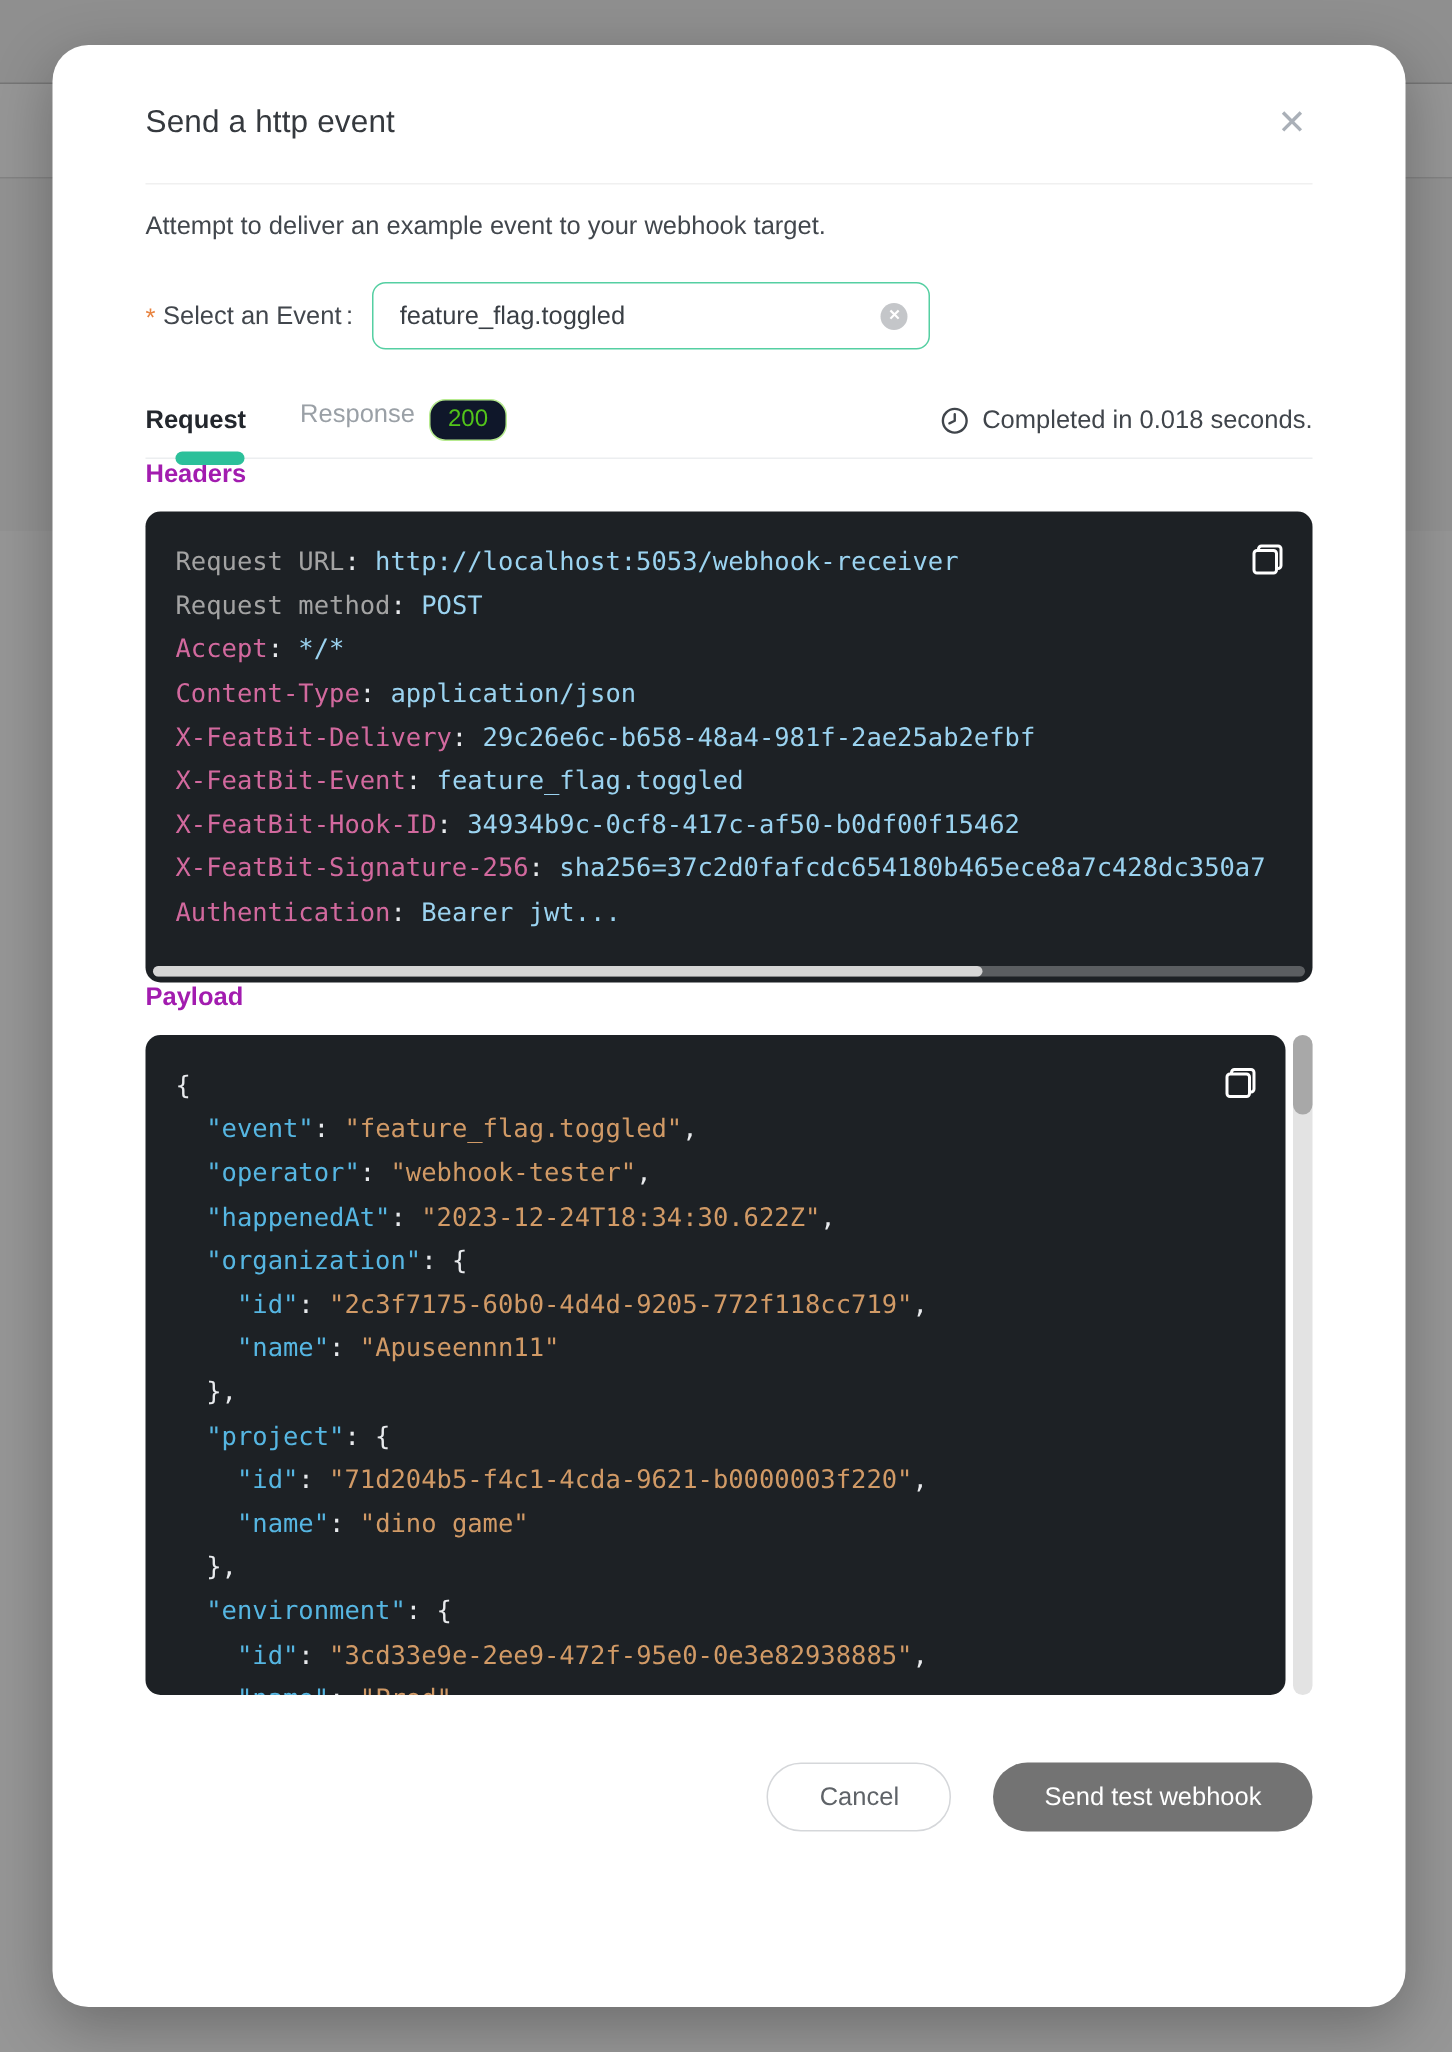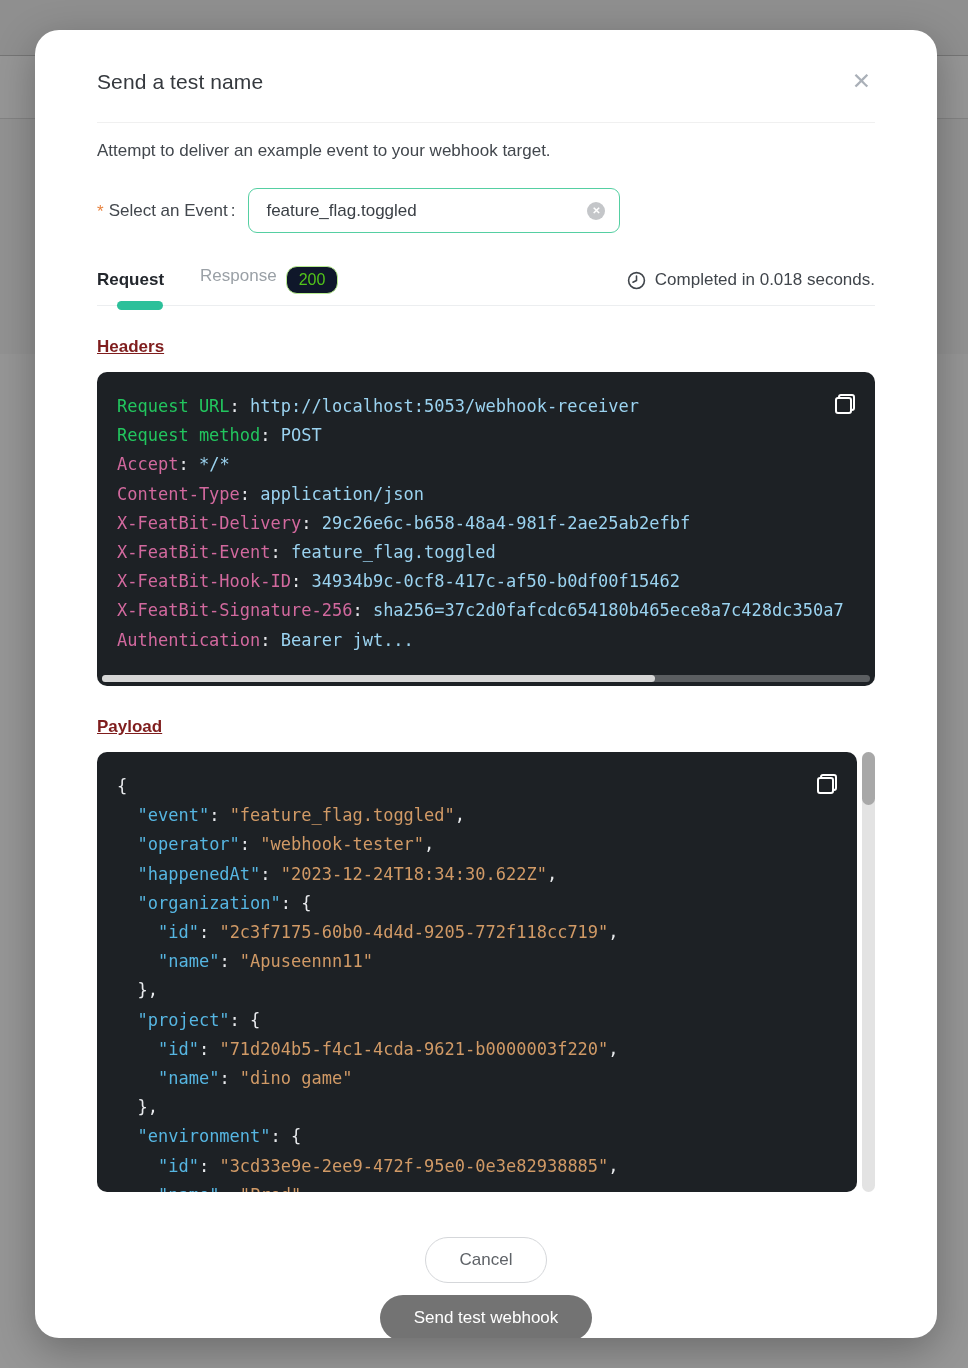--- a/index.html
+++ b/index.html
@@ -58,30 +58,30 @@
     display:inline-block; padding:4px 12px; border-radius:11px;
     background:#0f172a; border:1px solid #b7eb8f; color:#52c41a;
     font-size:16px; font-weight:500;
   }
   .completed { margin-left:auto; display:flex; align-items:center; gap:9px; }
   .completed-text { font-size:17px; color:#40454b; }
 
   .tabs-underline { margin-top:11px; height:1px; background:#eceef0; position:relative; }
   .ink-bar { position:absolute; left:20px; top:-4px; width:46px; height:9px; border-radius:4.5px; background:#2cc09a; }
 
-  .section-title { margin-top:31px; font-size:17px; font-weight:700; color:#7f1d1d;text-decoration:underline; }
+  .section-title { font-size:17px; font-weight:700; color:#a21caf; }
 
   .code-block {
     margin-top:15px; background:#1d2125; border-radius:10px;
     position:relative; overflow:hidden;
     font-family:"DejaVu Sans Mono", monospace; font-size:17px;
   }
   .code-block-headers { height:314px; padding:20px 20px 0 20px; }
   .code-line { line-height:29.2px; white-space:pre; }
-  .tk-b  { color:#22c55e;text-align:right; }
+  .tk-b  { color:#a3a3a3;text-align:right; }
   .tk-pk { color:#d2699e; }
   .tk-v  { color:#9bd3f0; }
   .tk-p  { color:#e8eaed; }
   .tk-k  { color:#56b6e2; }
   .tk-s  { color:#d19a66; }
 
   .copy-icon { position:absolute; top:22px; right:20px; width:20px; height:20px; cursor:pointer; }
   .copy-icon::before {
     content:""; position:absolute; top:0; right:0; width:13px; height:13px;
     border:2px solid #ffffff; border-radius:3px;
@@ -92,40 +92,40 @@
   }
 
   .h-scrollbar { position:absolute; left:5px; right:5px; bottom:4px; height:7px; border-radius:4px; background:rgba(255,255,255,0.28); }
   .h-scrollbar-thumb { position:absolute; left:0; top:0; height:7px; width:72%; border-radius:4px; background:#d6d6d6; }
 
   .payload-row { margin-top:15px; display:flex; }
   .code-block-payload { margin-top:0; width:760px; height:440px; padding:20px 20px 0 20px; flex:0 0 auto; }
   .v-scrollbar { margin-left:5px; width:13px; height:440px; border-radius:7px; background:#e3e3e3; position:relative; flex:0 0 auto; }
   .v-scrollbar-thumb { position:absolute; top:0; left:0; width:13px; height:53px; border-radius:7px; background:#a8a8a8; }
 
-  .modal-footer { margin-top:45px; display:flex; justify-content:flex-end; align-items:center; gap:12px;flex-direction:column; }
+  .modal-footer { margin-top:45px; display:flex; justify-content:flex-end; align-items:center; gap:28px; }
   .btn { height:46px; border-radius:23px; font-size:17px; cursor:pointer; font-family:"Liberation Sans", sans-serif; }
   .btn-cancel { background:#ffffff; border:1px solid #d5d7da; color:#5f6368; padding:0 34px; }
   .btn-submit { background:#737373; border:none; color:#ffffff; padding:0 34px; font-weight:500; }
 
   .clock-svg { display:block; }
 </style>
 </head>
 <body>
 
 <div class="bg-topstrip"></div>
 <div class="bg-band"></div>
 <div class="bg-line2"></div>
 <div class="bg-frag">oggl</div>
 
 <div class="modal">
   <div class="modal-content">
 
     <div class="modal-header">
-      <div class="modal-title">Send a test name</div>
+      <div class="modal-title">Send a http event</div>
       <button class="close-btn">✕</button>
     </div>
 
     <hr class="header-divider">
 
     <p class="description">Attempt to deliver an example event to your webhook target.</p>
 
     <div class="form-row">
       <span class="required-mark">*</span>
       <span class="form-label">Select an Event</span>

